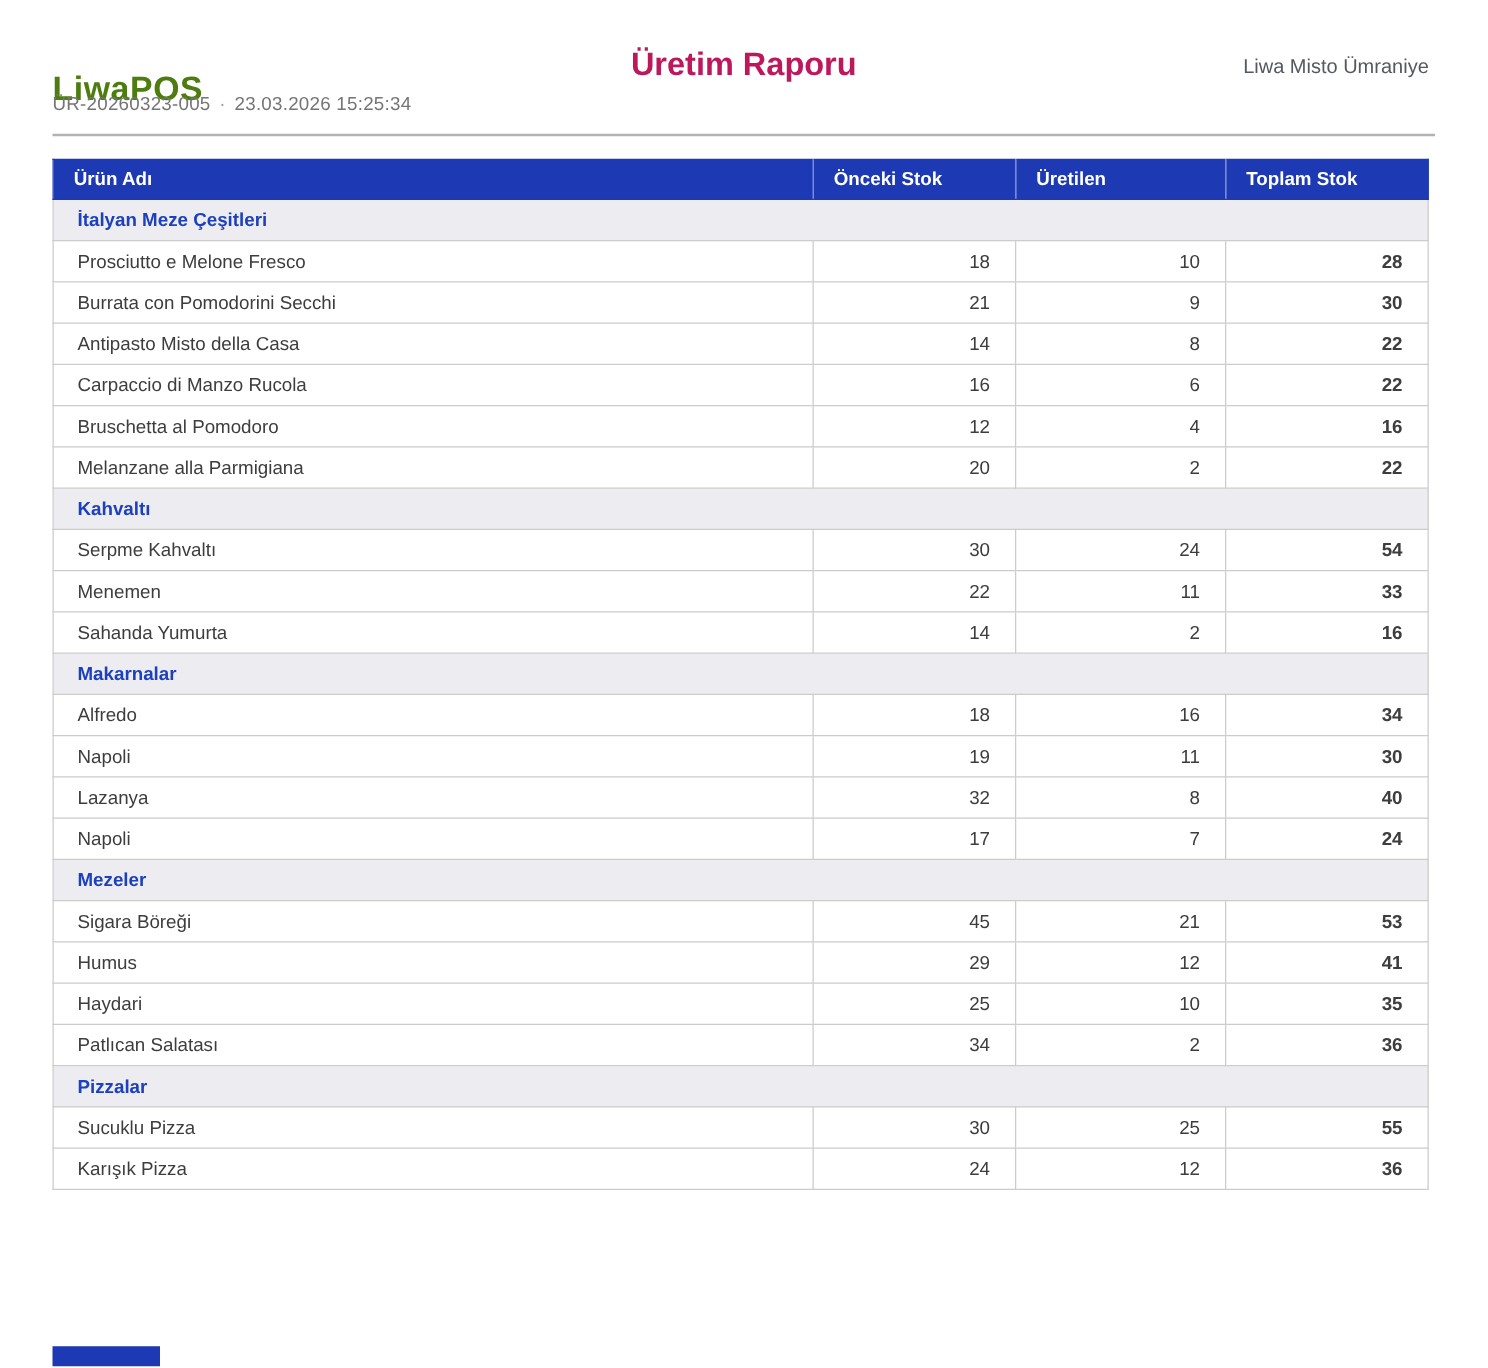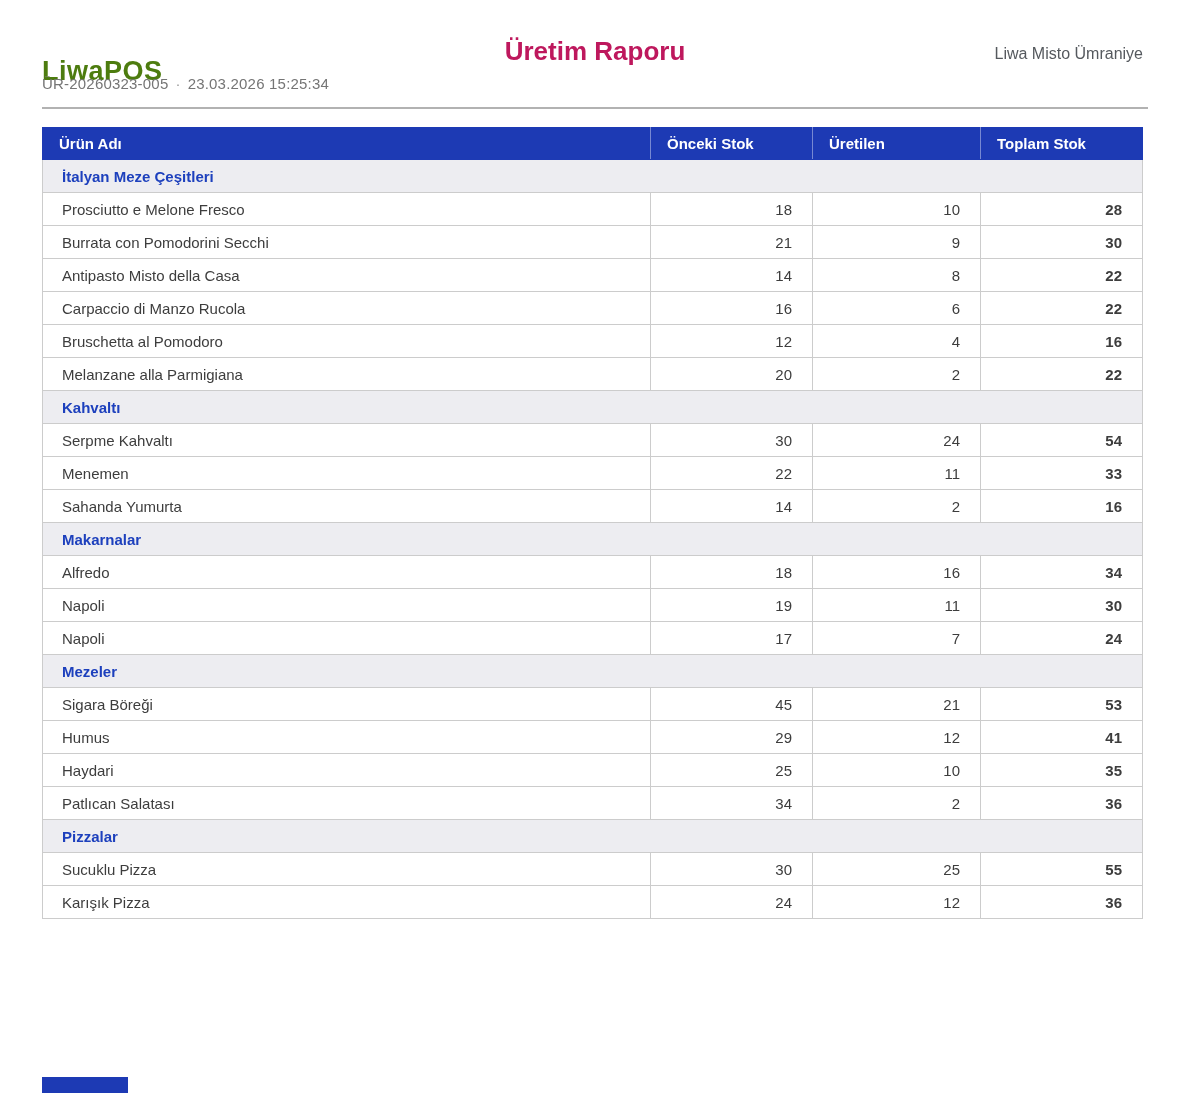--- a/index.html
+++ b/index.html
@@ -167,20 +167,26 @@
           <td class="num produced">16</td>
           <td class="num total">34</td>
         </tr>
         <tr>
           <td class="name">Napoli</td>
           <td class="num prev">19</td>
           <td class="num produced">11</td>
           <td class="num total">30</td>
         </tr>
         <tr>
+          <td class="name">Lazanya</td>
+          <td class="num prev">32</td>
+          <td class="num produced">8</td>
+          <td class="num total">40</td>
+        </tr>
+        <tr>
           <td class="name">Napoli</td>
           <td class="num prev">17</td>
           <td class="num produced">7</td>
           <td class="num total">24</td>
         </tr>
         <tr class="category">
           <td colspan="4">Mezeler</td>
         </tr>
         <tr>
           <td class="name">Sigara Böreği</td>

